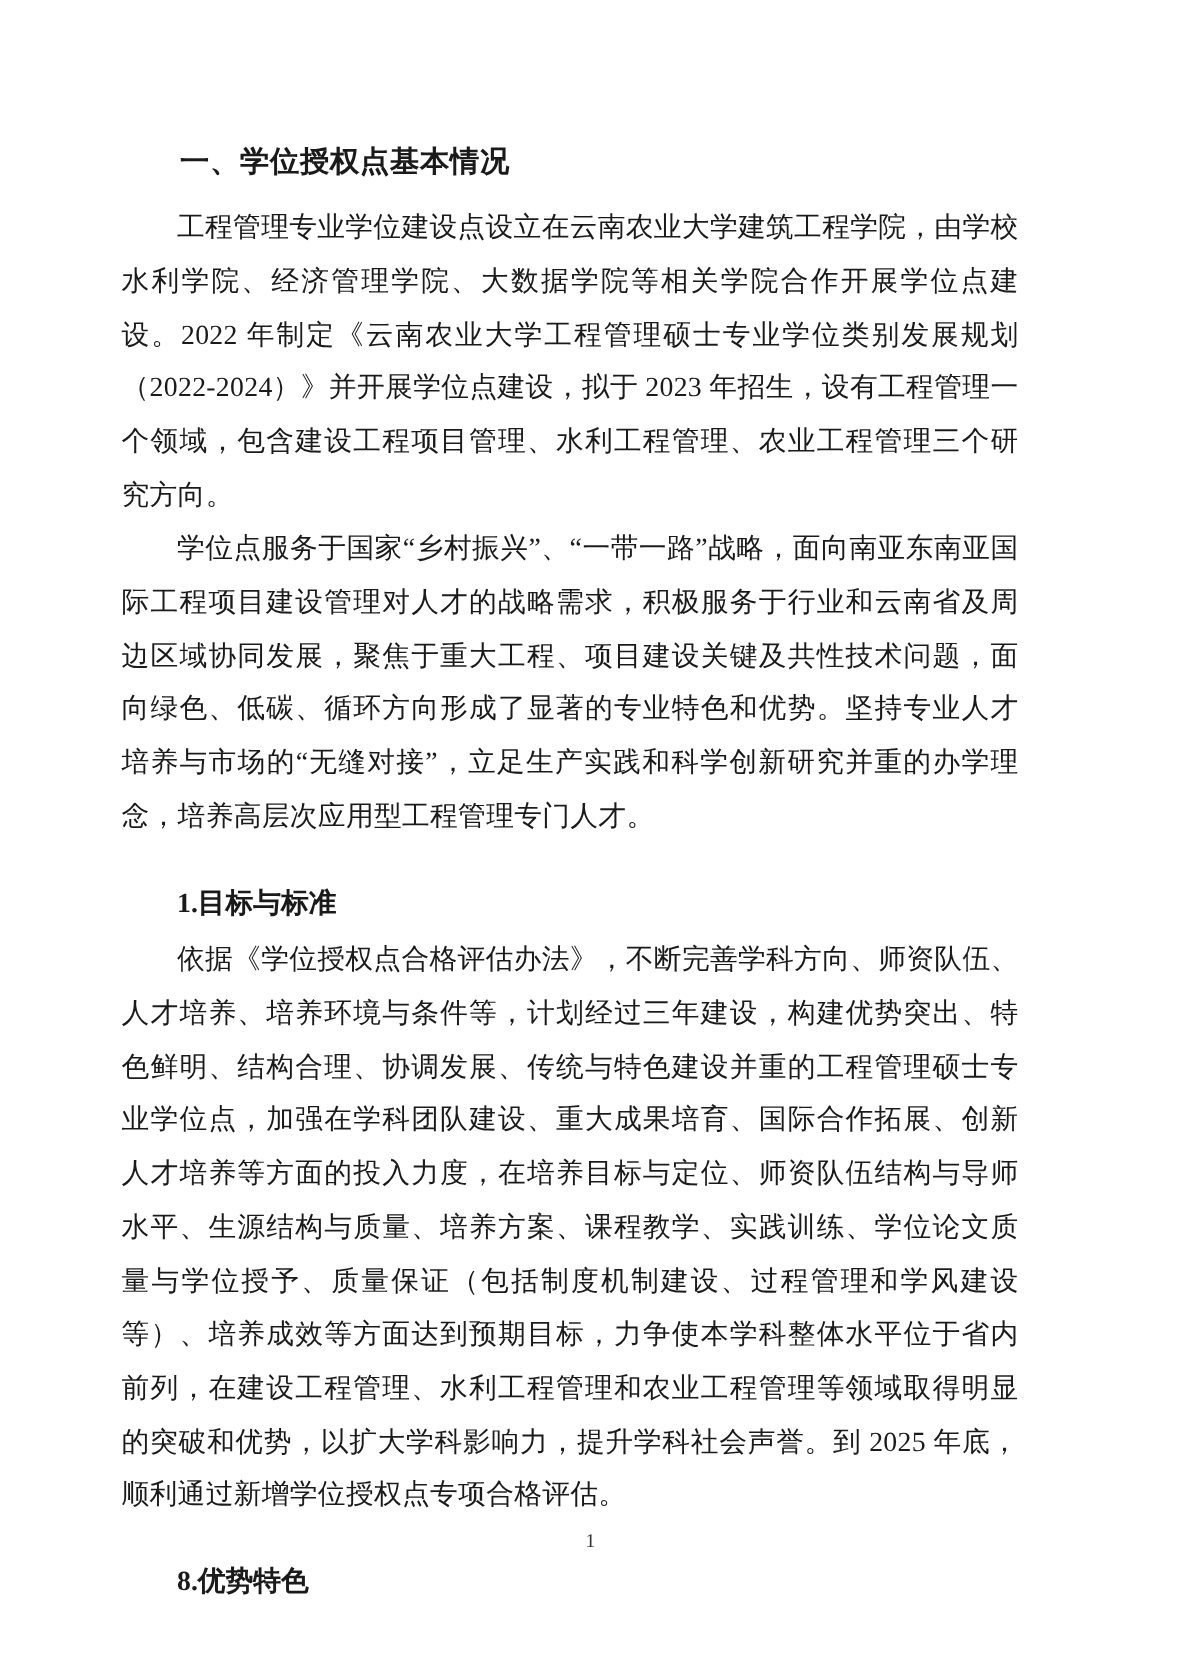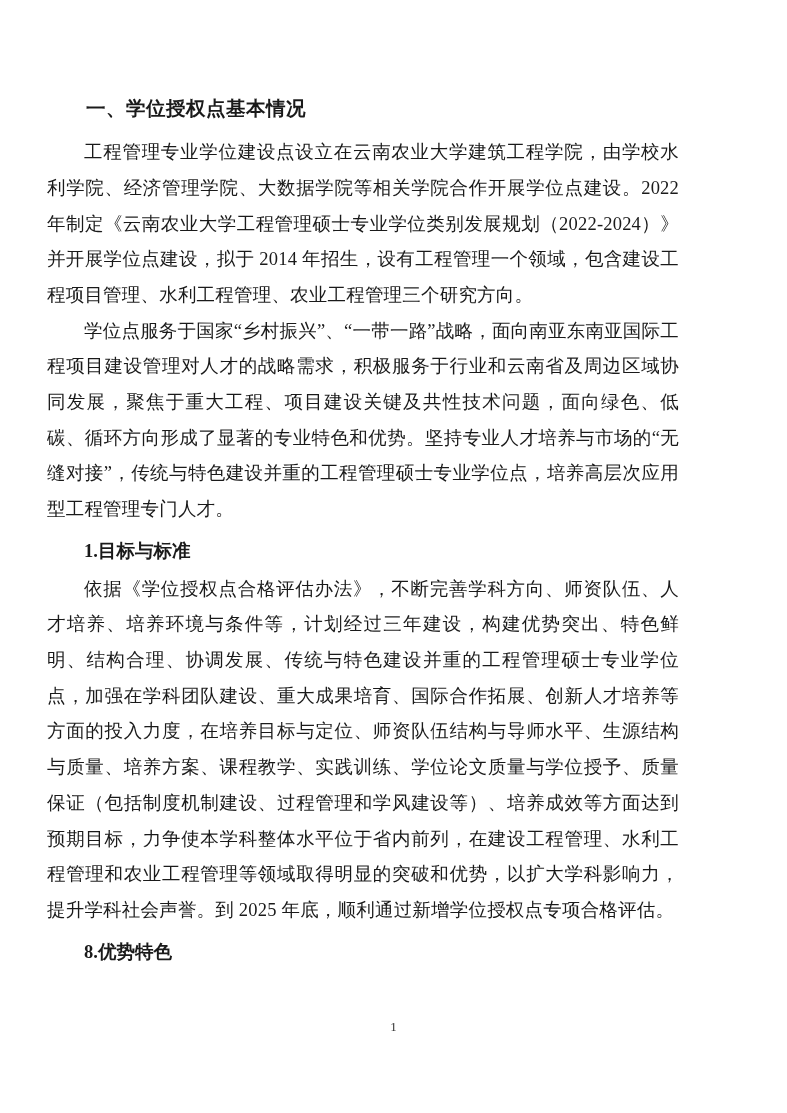--- a/index.html
+++ b/index.html
@@ -12,42 +12,42 @@
     height: 1113px;
     font-family: "Liberation Serif", "DejaVu Serif", serif;
     color: #1a1a1a;
     position: relative;
     overflow: hidden;
   }
   .page {
     box-sizing: border-box;
     width: 787px;
     height: 1113px;
-    padding: 92px 108px 40px 47px;
+    padding: 92px 108px 40px 81px;
     position: relative;
     background: #ffffff;
   }
   .doc-body {
     font-size: 18.5px;
     line-height: 1.93;
     text-align: justify;
     text-justify: inter-ideograph;
   }
   h2.section-heading {
     font-size: 19.5px;
     font-weight: bold;
     margin: 0 0 10px 0;
     line-height: 1.7;
     text-indent: 2em;
     letter-spacing: 0.5px;
   }
   h3.sub-heading {
     font-size: 18.5px;
     font-weight: bold;
-    margin: 6px 0 2px 0;
+    margin: 22px 0 2px 0;
     line-height: 1.93;
     text-indent: 2em;
   }
   p.para {
     margin: 0 0 0 0;
     text-indent: 2em;
     letter-spacing: 0.2px;
   }
   .page-number {
     position: absolute;
@@ -61,23 +61,23 @@
   }
 </style>
 </head>
 <body>
 
 <div class="page">
   <div class="doc-body">
 
     <h2 class="section-heading">一、学位授权点基本情况</h2>
 
-    <p class="para">工程管理专业学位建设点设立在云南农业大学建筑工程学院，由学校水利学院、经济管理学院、大数据学院等相关学院合作开展学位点建设。2022 年制定《云南农业大学工程管理硕士专业学位类别发展规划（2022-2024）》并开展学位点建设，拟于 2014 年招生，设有工程管理一个领域，包含建设工程项目管理、水利工程管理、农业工程管理三个研究方向。</p>
+    <p class="para">工程管理专业学位建设点设立在云南农业大学建筑工程学院，由学校水利学院、经济管理学院、大数据学院等相关学院合作开展学位点建设。2022 年制定《云南农业大学工程管理硕士专业学位类别发展规划（2022-2024）》并开展学位点建设，拟于 2023 年招生，设有工程管理一个领域，包含建设工程项目管理、水利工程管理、农业工程管理三个研究方向。</p>
 
-    <p class="para">学位点服务于国家“乡村振兴”、“一带一路”战略，面向南亚东南亚国际工程项目建设管理对人才的战略需求，积极服务于行业和云南省及周边区域协同发展，聚焦于重大工程、项目建设关键及共性技术问题，面向绿色、低碳、循环方向形成了显著的专业特色和优势。坚持专业人才培养与市场的“无缝对接”，传统与特色建设并重的工程管理硕士专业学位点，培养高层次应用型工程管理专门人才。</p>
+    <p class="para">学位点服务于国家“乡村振兴”、“一带一路”战略，面向南亚东南亚国际工程项目建设管理对人才的战略需求，积极服务于行业和云南省及周边区域协同发展，聚焦于重大工程、项目建设关键及共性技术问题，面向绿色、低碳、循环方向形成了显著的专业特色和优势。坚持专业人才培养与市场的“无缝对接”，立足生产实践和科学创新研究并重的办学理念，培养高层次应用型工程管理专门人才。</p>
 
     <h3 class="sub-heading">1.目标与标准</h3>
 
     <p class="para">依据《学位授权点合格评估办法》，不断完善学科方向、师资队伍、人才培养、培养环境与条件等，计划经过三年建设，构建优势突出、特色鲜明、结构合理、协调发展、传统与特色建设并重的工程管理硕士专业学位点，加强在学科团队建设、重大成果培育、国际合作拓展、创新人才培养等方面的投入力度，在培养目标与定位、师资队伍结构与导师水平、生源结构与质量、培养方案、课程教学、实践训练、学位论文质量与学位授予、质量保证（包括制度机制建设、过程管理和学风建设等）、培养成效等方面达到预期目标，力争使本学科整体水平位于省内前列，在建设工程管理、水利工程管理和农业工程管理等领域取得明显的突破和优势，以扩大学科影响力，提升学科社会声誉。到 2025 年底，顺利通过新增学位授权点专项合格评估。</p>
 
     <h3 class="sub-heading">8.优势特色</h3>
 
   </div>
 
   <div class="page-number">1</div>

